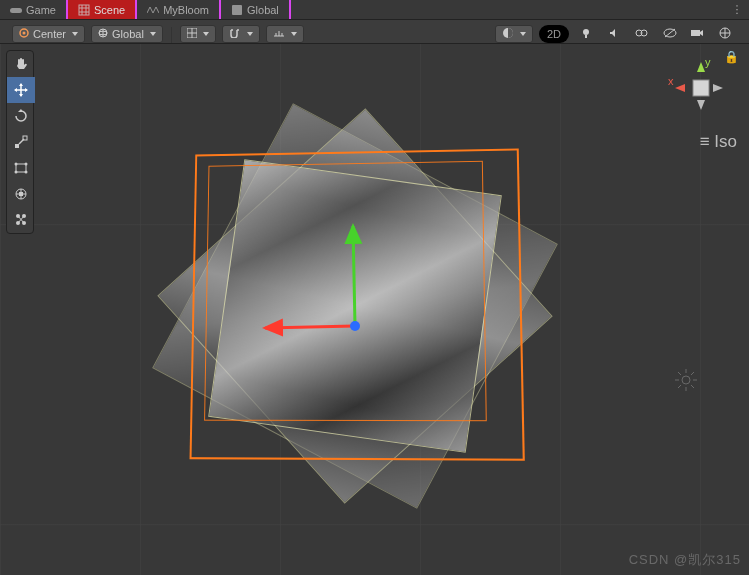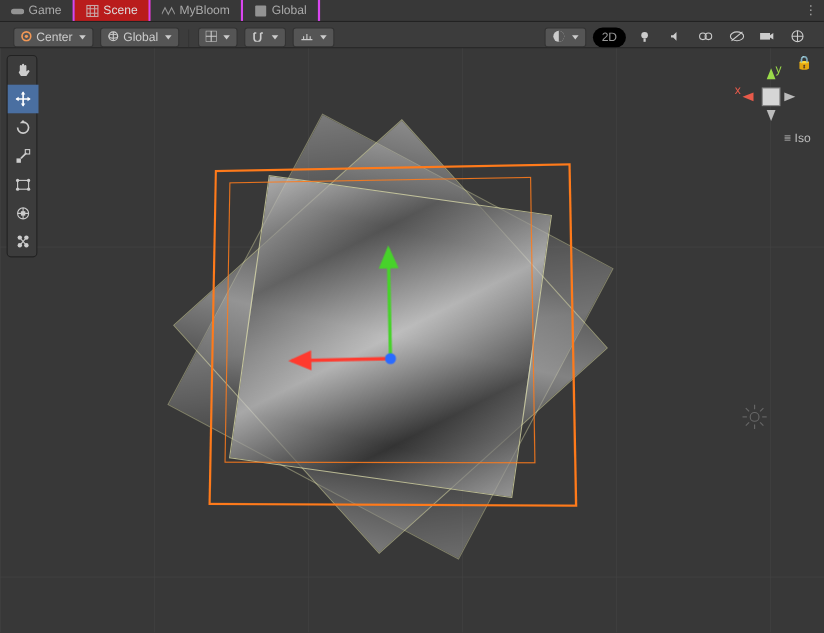--- a/index.html
+++ b/index.html
@@ -22,21 +22,21 @@
 .tooldock .tbtn{width:28px;height:26px;display:flex;align-items:center;justify-content:center;cursor:pointer;color:#ccc}
 .tooldock .tbtn.active{background:#4a6fa1}
 .viewport{position:absolute;left:0;top:44px;right:0;bottom:0;background:#383838}
 .grid{position:absolute;inset:0;background:
   linear-gradient(#4448 1px,transparent 1px) 0 78%/100% 300px,
   linear-gradient(90deg,#4448 1px,transparent 1px) 0 0/140px 100%
 }
 .watermark{position:absolute;right:8px;bottom:6px;color:#888;letter-spacing:1px;font-size:13px;opacity:.6}
 .orient{position:absolute;right:14px;top:8px;width:70px;height:70px}
 .orient .lock{position:absolute;right:-4px;top:-2px;color:#aaa;font-size:12px}
-.orient .iso{position:absolute;right:-2px;top:68px;color:#bbb;font-size:11px}
+.orient .iso{position:absolute;right:-2px;top:80px;color:#bbb;font-size:17px}
 .orient .iso::before{content:"≡ ";color:#bbb}
 .handle{position:absolute;left:50%;top:50%;transform:translate(-50%,-50%);pointer-events:none}
 .sunicon{position:absolute;right:50px;bottom:180px;color:#666;opacity:.6}
 .cube-wrap{position:absolute;left:355px;top:262px;transform:translate(-50%,-50%)}
 .sqr{position:absolute;border:1px solid #e6e6b0;background:linear-gradient(145deg,#ddd,#555,#ccc,#333,#bbb);opacity:.7}
 .sqr.s1{width:260px;height:260px;left:-130px;top:-130px;transform:rotate(8deg)}
 .sqr.s2{width:280px;height:280px;left:-140px;top:-140px;transform:rotate(48deg);opacity:.5}
 .sqr.s3{width:300px;height:300px;left:-150px;top:-150px;transform:rotate(28deg);opacity:.4}
 .sel{position:absolute;width:330px;height:310px;left:-165px;top:-158px;border:2px solid #ff7a1a;transform:perspective(900px) rotateX(6deg) rotateY(-4deg)}
 .sel .back{position:absolute;left:12px;top:10px;width:280px;height:260px;border:1px solid #ff7a1a;opacity:.9}
@@ -228,20 +228,21 @@
       <text x="40" y="14" fill="#9bdc4a">y</text>
       <polygon points="10,36 20,32 20,40" fill="#e85a4a"></polygon>
       <text x="3" y="33" fill="#e85a4a">x</text>
       <polygon points="58,36 48,32 48,40" fill="#bbb"></polygon>
       <polygon points="36,58 32,48 40,48" fill="#bbb"></polygon>
     </svg>
     <span class="lock">🔒</span>
     <span class="iso">Iso</span>
   </div>
 
+  <div class="watermark">CSDN @凯尔315</div>
 </div>
 
 <div class="tooldock">
   <div class="tbtn">
       <svg width="14" height="14">
         <path d="M4 7 V3 a1 1 0 0 1 2 0 V6 V2 a1 1 0 0 1 2 0 V6 V3 a1 1 0 0 1 2 0 V8 l1 -1 a1 1 0 0 1 1.5 1.5 L10 12 H5 L3 9 Z" fill="#ccc"></path>
       </svg>
     </div>
   <div class="tbtn active">
       <svg width="14" height="14">

